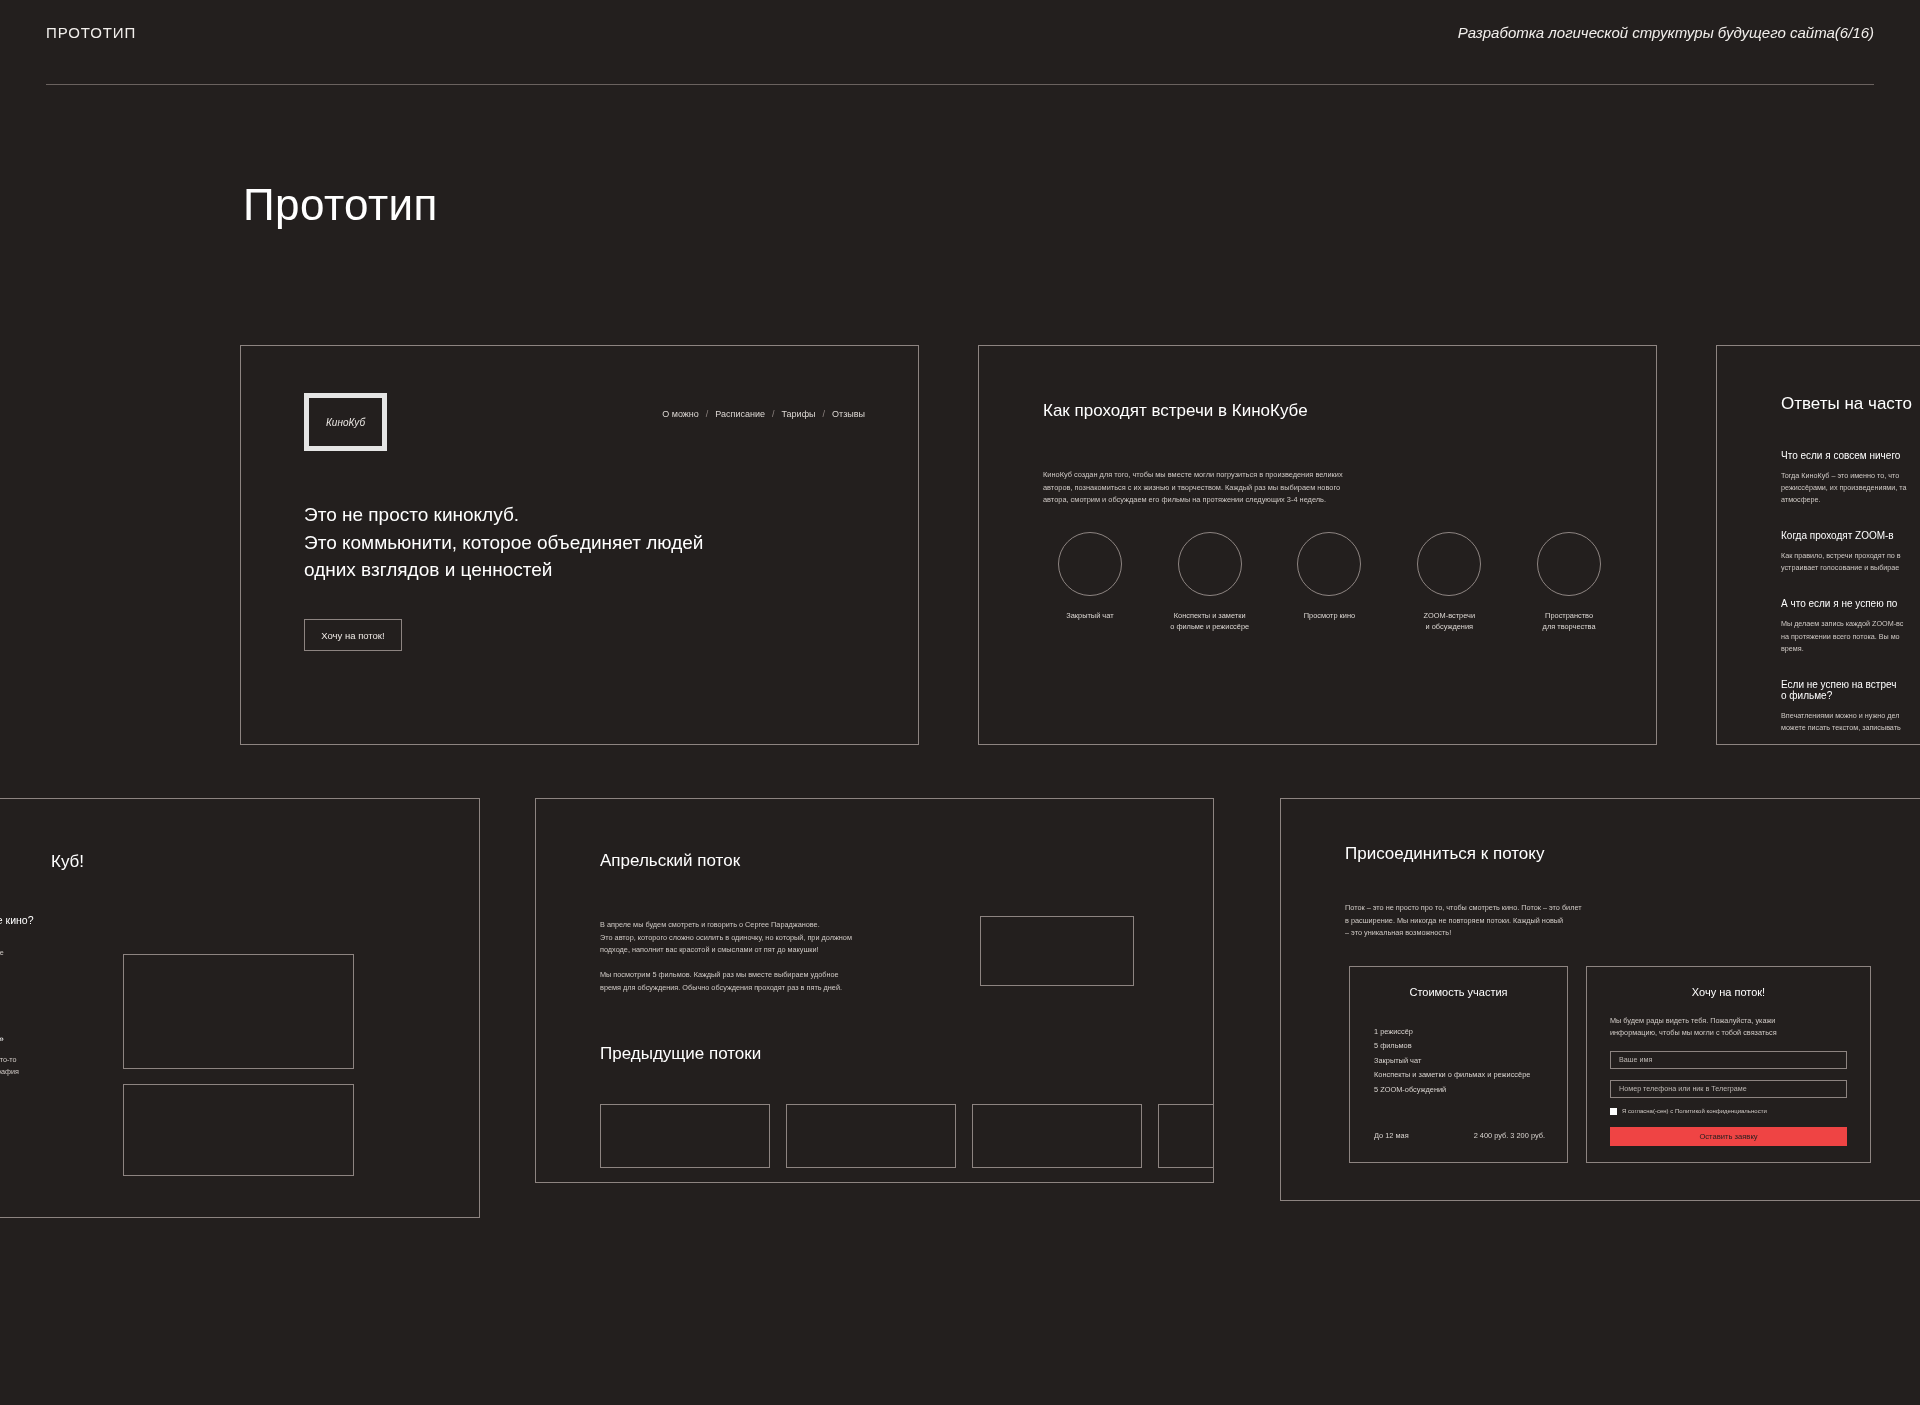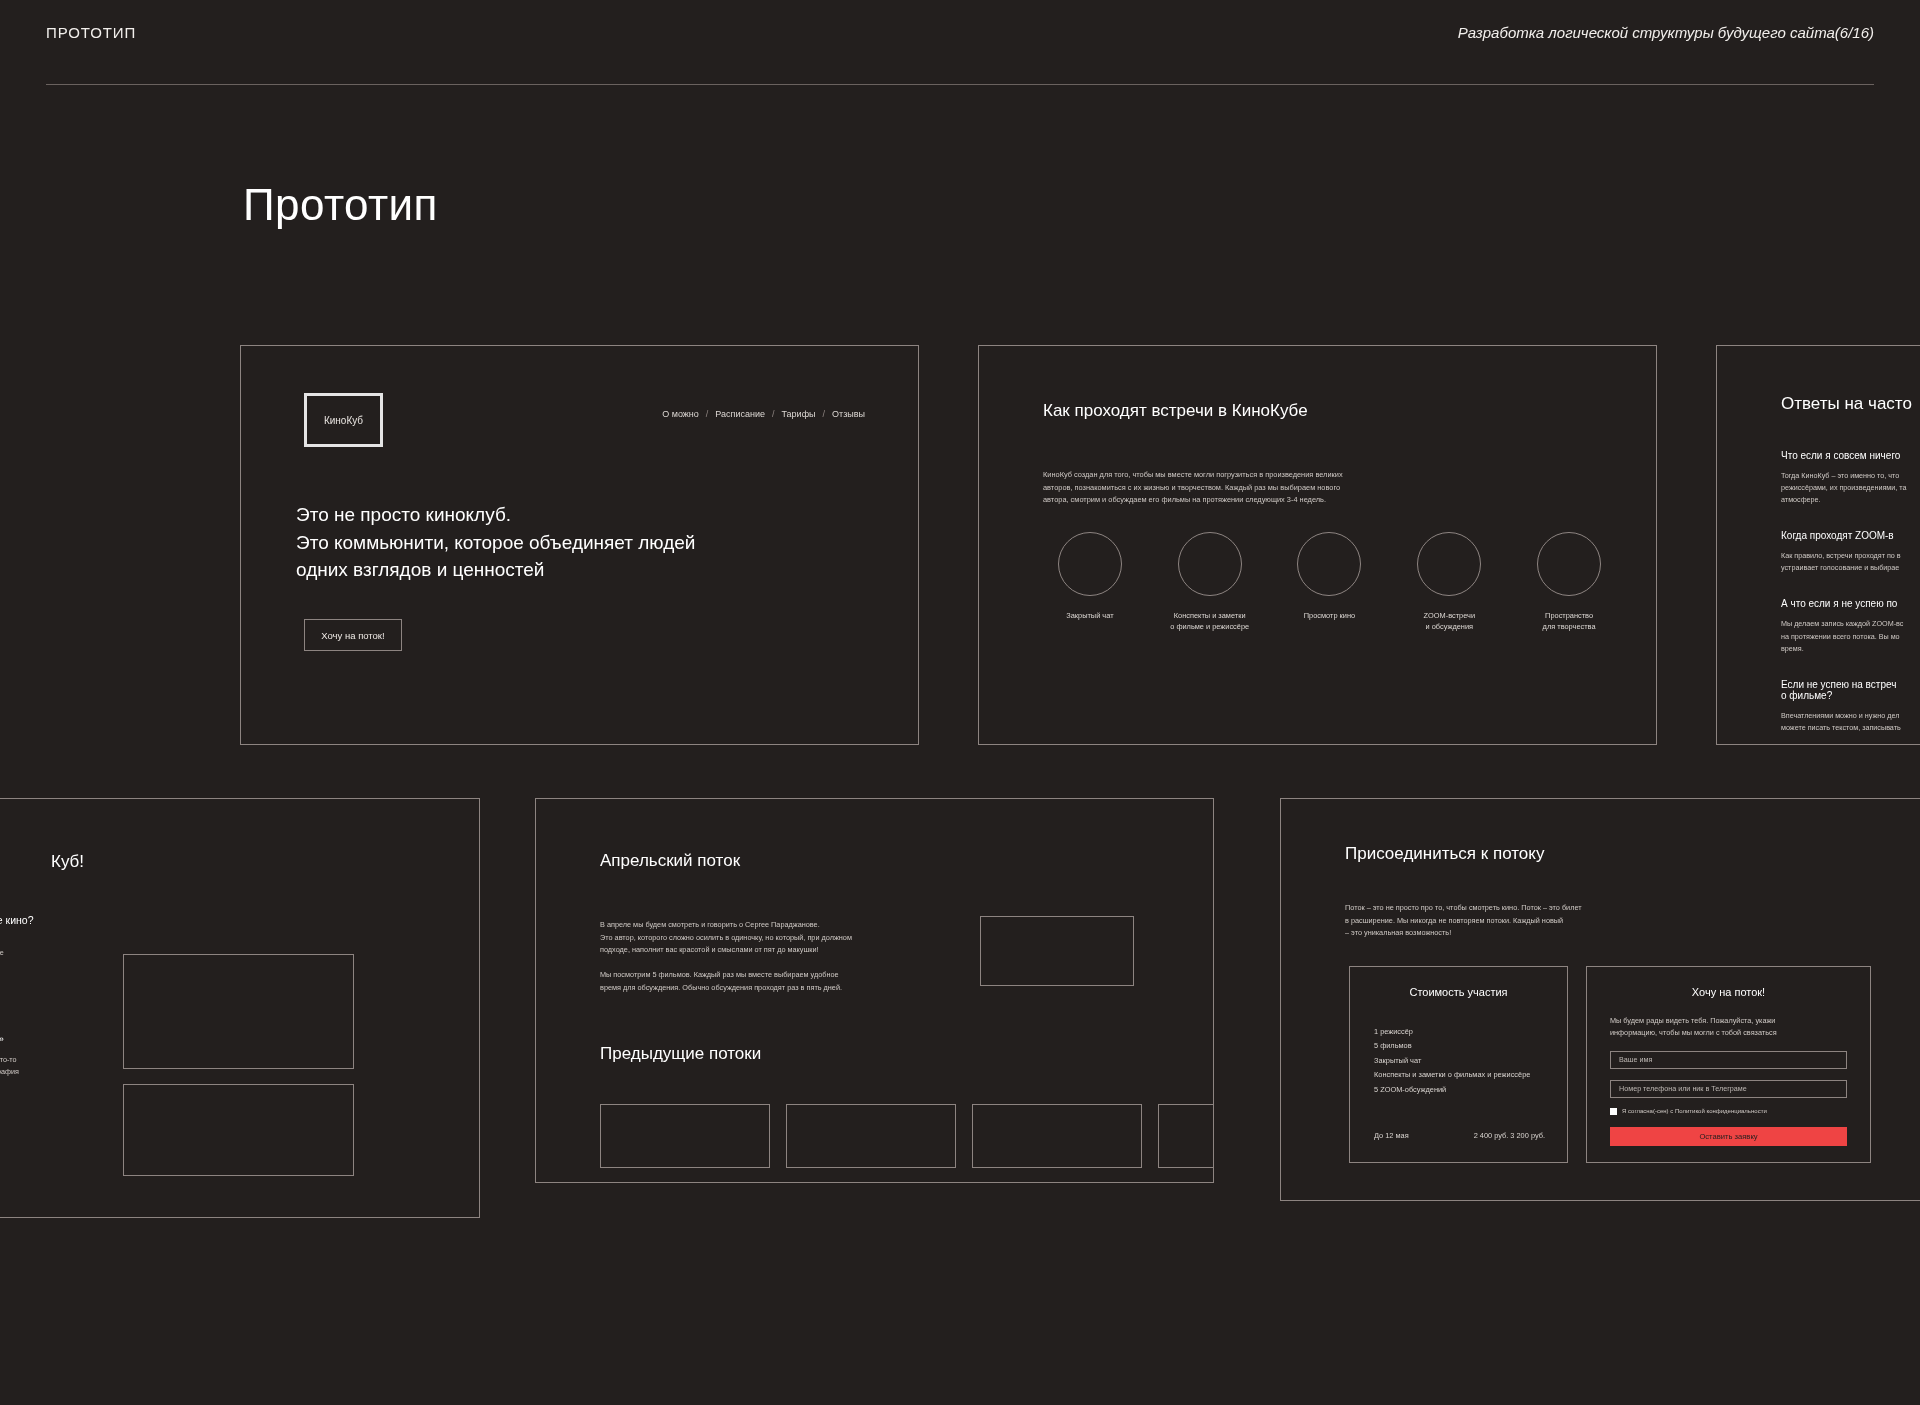--- a/index.html
+++ b/index.html
@@ -70,35 +70,35 @@
 
   .m-heading { color: #ffffff; }
   .m-body { color: #d7d2ce; }
 
   
   #board-hero { left: 240px; top: 345px; width: 679px; height: 400px; }
   .hero-logo {
     position: absolute;
     left: 63px; top: 47px;
     width: 73px; height: 48px;
-    border: 3px solid #e5e5e5;
+    border: 5px solid #e5e5e5;
     display: flex; align-items: center; justify-content: center;
-    font-size: 10px; color: #e8e4e0;
+    font-size: 10px; color: #e8e4e0; font-style: italic;
   }
   .hero-nav {
     position: absolute;
     right: 53px; top: 63px;
     font-size: 9px;
     color: #ddd8d4;
     display: flex; gap: 7px;
   }
   .hero-nav .sep { color: #8d8481; }
   .hero-claim {
     position: absolute;
-    left: 55px; top: 155px;
+    left: 63px; top: 155px;
     font-size: 19px;
     line-height: 1.45;
     color: #ffffff;
     white-space: pre-line;
   }
   .hero-cta {
     position: absolute;
     left: 63px; top: 273px;
     width: 96px; height: 30px;
     border: 1px solid #8d8481;

